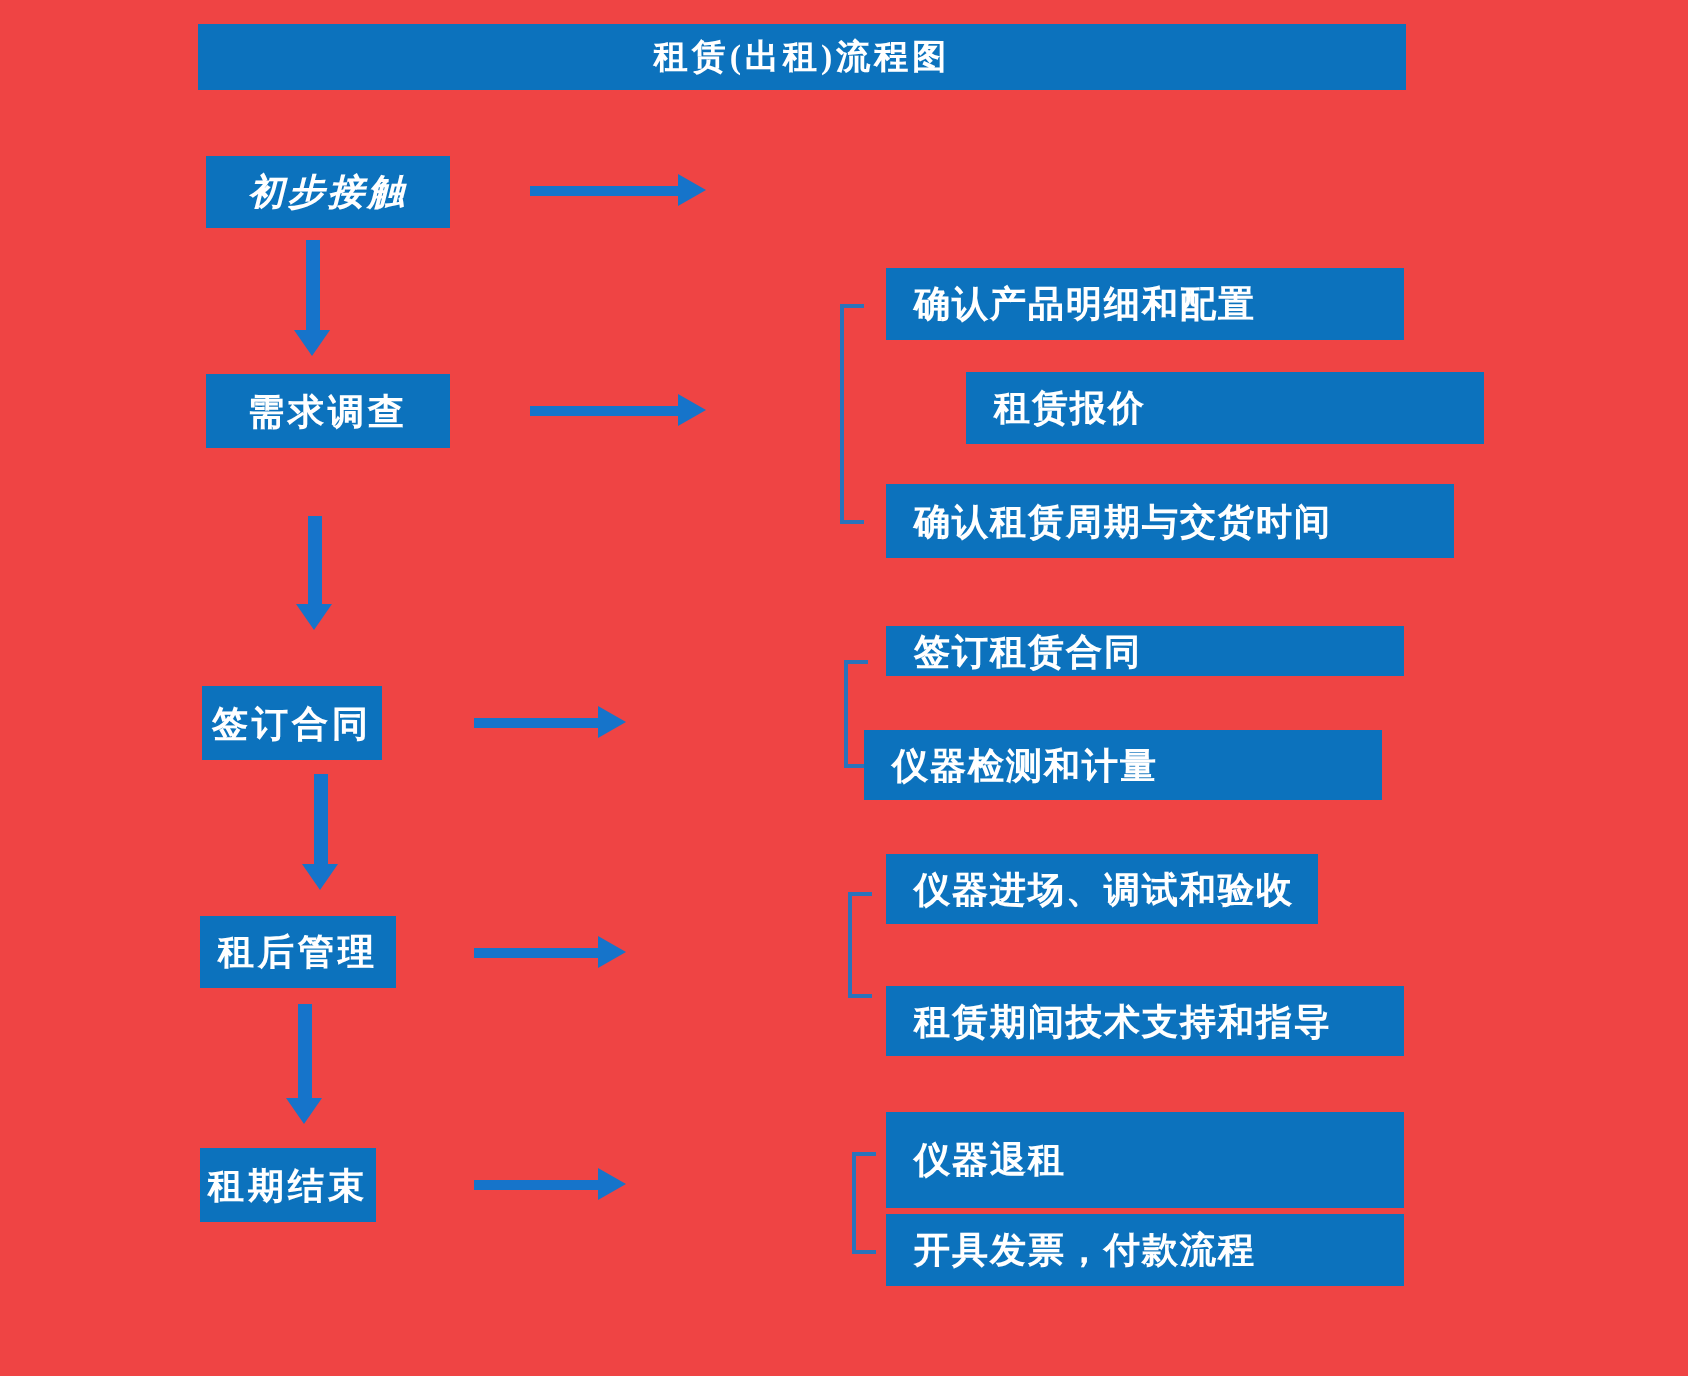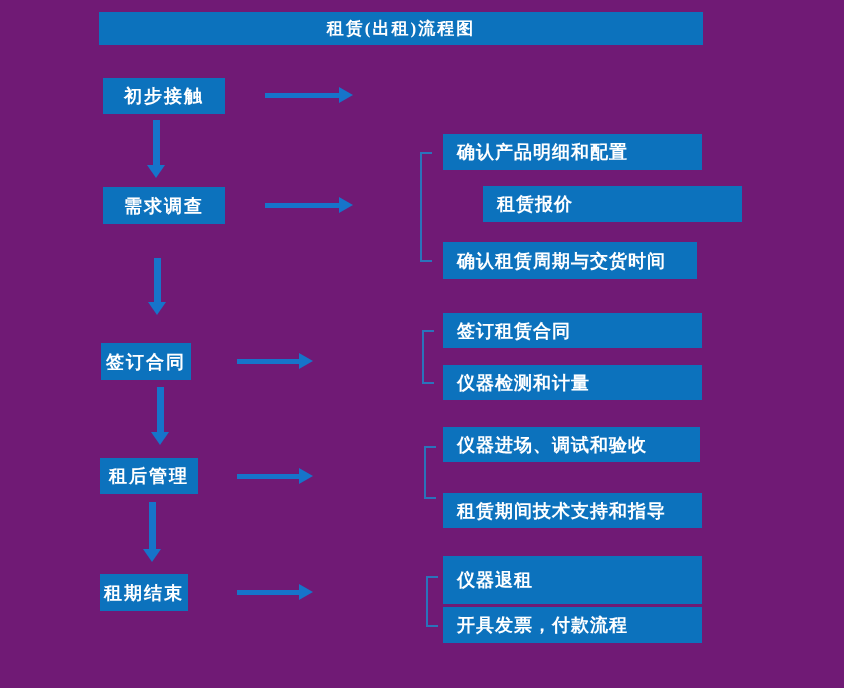--- a/index.html
+++ b/index.html
@@ -3,21 +3,21 @@
 <meta charset="utf-8">
 <style>
   :root{
     --box-blue:#0c72bd;
     --arrow-blue:#1674ca;
     --bracket-blue:#2a73bb;
     --text-white:#ffffff;
   }
   html,body{margin:0;padding:0;background:#ffffff;}
   .canvas{
-    position:relative;width:844px;height:688px;background:#701a75;overflow:hidden;
+    position:relative;width:844px;height:688px;background:#ef4444;overflow:hidden;
     font-family:"Liberation Serif","DejaVu Serif",serif;
   }
   .box{
     position:absolute;background:var(--box-blue);color:var(--text-white);
     font-weight:bold;display:flex;align-items:center;box-sizing:border-box;
   }
   .titlebar{justify-content:center;font-size:17px;letter-spacing:2px;}
   .stage{justify-content:center;font-size:18px;letter-spacing:2px;}
   .output{justify-content:flex-start;padding-left:14px;font-size:18px;letter-spacing:1px;}
   .harrow{position:absolute;display:flex;align-items:center;height:16px;}
@@ -35,21 +35,21 @@
     border-bottom:2px solid var(--bracket-blue);
   }
 </style>
 </head>
 <body>
 
 <div class="canvas">
 
   <div class="box titlebar" style="left:99px;top:12px;width:604px;height:33px;">租赁(出租)流程图</div>
 
-  <div class="box stage" style="left:103px;top:78px;width:122px;height:36px;">初步接触</div>
+  <div class="box stage" style="left:103px;top:78px;width:122px;height:36px;font-style:italic;">初步接触</div>
   <div class="box stage" style="left:103px;top:187px;width:122px;height:37px;">需求调查</div>
   <div class="box stage" style="left:101px;top:343px;width:90px;height:37px;">签订合同</div>
   <div class="box stage" style="left:100px;top:458px;width:98px;height:36px;">租后管理</div>
   <div class="box stage" style="left:100px;top:574px;width:88px;height:37px;">租期结束</div>
 
   <div class="varrow" style="left:147px;top:120px;height:58px;">
     <div class="shaft"></div>
     <div class="head"></div>
   </div>
   <div class="varrow" style="left:148px;top:258px;height:57px;">
@@ -87,24 +87,24 @@
   </div>
 
   <div class="bracket" style="left:420px;top:152px;height:110px;"></div>
   <div class="bracket" style="left:422px;top:330px;height:54px;"></div>
   <div class="bracket" style="left:424px;top:446px;height:53px;"></div>
   <div class="bracket" style="left:426px;top:576px;height:51px;"></div>
 
 
   <div class="box output" style="left:443px;top:134px;width:259px;height:36px;">确认产品明细和配置</div>
   <div class="box output" style="left:443px;top:186px;width:259px;height:36px;margin-left:40px;">租赁报价</div>
-  <div class="box output" style="left:443px;top:242px;width:254px;height:37px;">确认租赁周期与交货时间</div>
+  <div class="box output" style="left:443px;top:242px;width:284px;height:37px;">确认租赁周期与交货时间</div>
 
-  <div class="box output" style="left:443px;top:313px;width:259px;height:35px;">签订租赁合同</div>
-  <div class="box output" style="left:443px;top:365px;width:259px;height:35px;">仪器检测和计量</div>
+  <div class="box output" style="left:443px;top:313px;width:259px;height:25px;">签订租赁合同</div>
+  <div class="box output" style="left:432px;top:365px;width:259px;height:35px;">仪器检测和计量</div>
 
-  <div class="box output" style="left:443px;top:427px;width:257px;height:35px;">仪器进场、调试和验收</div>
+  <div class="box output" style="left:443px;top:427px;width:216px;height:35px;">仪器进场、调试和验收</div>
   <div class="box output" style="left:443px;top:493px;width:259px;height:35px;">租赁期间技术支持和指导</div>
 
   <div class="box output" style="left:443px;top:556px;width:259px;height:48px;">仪器退租</div>
   <div class="box output" style="left:443px;top:607px;width:259px;height:36px;">开具发票，付款流程</div>
 
 </div>
 
 </body></html>

